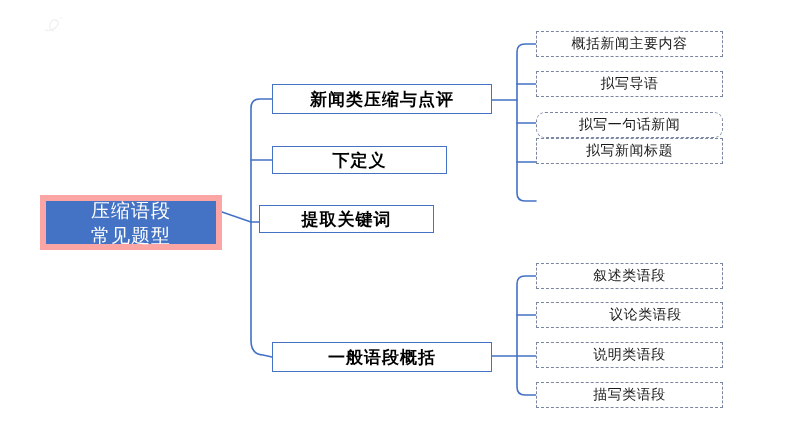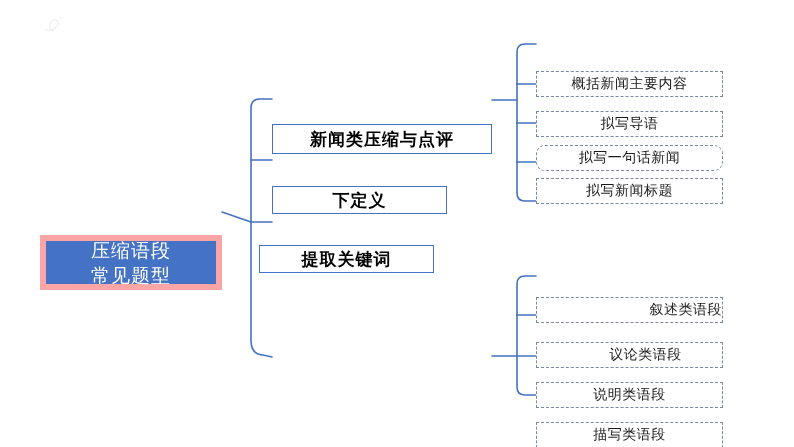--- a/index.html
+++ b/index.html
@@ -18,21 +18,20 @@
     pointer-events: none;
   }
   .node {
     position: absolute;
     box-sizing: border-box;
     display: flex;
     align-items: center;
     justify-content: center;
     text-align: center;
     background: #ffffff;
-    margin-top: 40px;
   }
   .root-node {
     left: 40px; top: 195px; width: 182px; height: 55px;
     background: #4472C4;
     border: 6px solid #fca5a5;
     color: #ffffff;
     font-size: 19px;
     line-height: 25px;
     flex-direction: column;
     letter-spacing: 1px;
@@ -97,35 +96,38 @@
 
   <div class="node branch-node" style="left:272px; top:146px; width:175px; height:28px;">
     <span>下定义</span>
   </div>
   <div class="node branch-node" style="left:272px; top:84px; width:220px; height:30px;">
     <span>新闻类压缩与点评</span>
   </div>
   <div class="node branch-node" style="left:259px; top:205px; width:175px; height:28px;">
     <span>提取关键词</span>
   </div>
+  <div class="node branch-node" style="left:272px; top:342px; width:220px; height:30px;">
+    <span>一般语段概括</span>
+  </div>
 
   <div class="node leaf-node" style="top:31px;">
     <span>概括新闻主要内容</span>
   </div>
   <div class="node leaf-node" style="top:71px;">
     <span>拟写导语</span>
   </div>
-  <div class="node leaf-node" style="top:105px;border-radius:9px;">
+  <div class="node leaf-node" style="top:112px;border-radius:9px;">
     <span>拟写一句话新闻</span>
   </div>
   <div class="node leaf-node" style="top:138px;align-items:center;">
     <span>拟写新闻标题</span>
   </div>
 
-  <div class="node leaf-node" style="top:257px;justify-content:flex-end;">
+  <div class="node leaf-node" style="top:263px;">
     <span>叙述类语段</span>
   </div>
   <div class="node leaf-node" style="top:302px;padding-left:32px;">
     <span>议论类语段</span>
   </div>
   <div class="node leaf-node" style="top:342px;">
     <span>说明类语段</span>
   </div>
   <div class="node leaf-node" style="top:382px;">
     <span>描写类语段</span>

